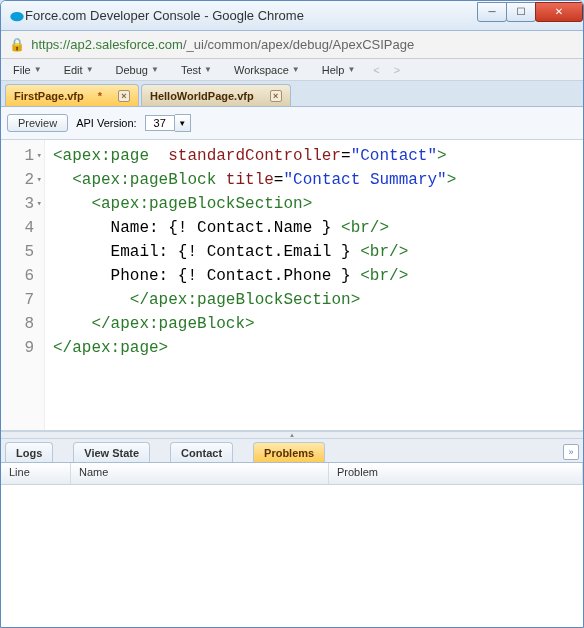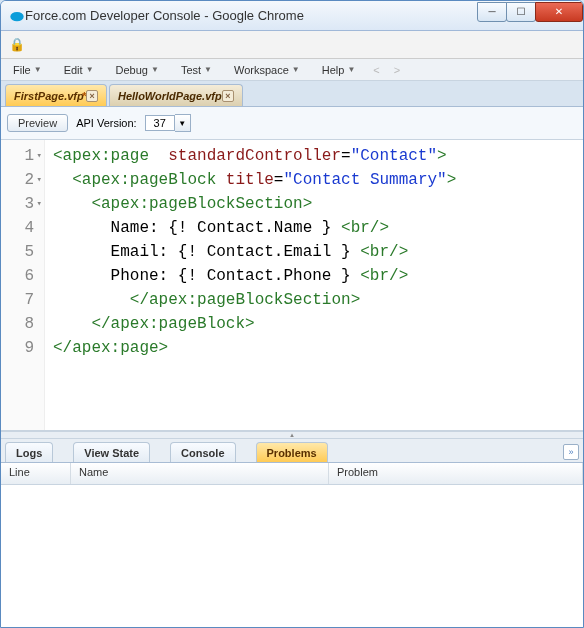--- a/index.html
+++ b/index.html
@@ -73,25 +73,24 @@
     border-bottom:1px solid #a8bcd4;
     display:flex; align-items:flex-end;
     padding:0 4px; gap:2px;
   }
   .tab {
     height:22px;
     padding:0 8px;
     border:1px solid #a8bcd4;
     border-bottom:none;
     border-radius:4px 4px 0 0;
-    display:flex; align-items:center; gap:0;
+    display:flex; align-items:center; gap:16px;
     font-size:11px; font-weight:bold;
     color:#4a2a00;
     background:linear-gradient(#f4ecd8,#dcd0b0);
-    font-style:italic;
   }
   .tab.active { background: linear-gradient(#ffe8aa,#ffcb55); color:#5a3000;}
   .tab .dirty { color:#b05000; font-weight:bold; margin-left:-2px;}
   .tab-close { width:12px;height:12px; border:1px solid #a89070; border-radius:2px; display:flex;align-items:center;justify-content:center; font-size:9px; color:#806040; background:#f4ecd8;}
   .toolbar2 {
     height:26px;
     background:#f4f8fc;
     border-bottom:1px solid #c8d4e0;
     display:flex; align-items:center; padding:16px 6px; gap:8px;
     font-size:11px;
@@ -162,20 +161,23 @@
     <span class="title-text">Force.com Developer Console - Google Chrome</span>
     <div class="win-btn-group">
       <div class="win-btn">─</div>
       <div class="win-btn">☐</div>
       <div class="win-btn close">✕</div>
     </div>
   </div>
 
   <div class="addrbar">
     <span class="lock">🔒</span>
+    <span class="url">
+      <span>https://ap2.salesforce.com</span><span class="path">/_ui/common/apex/debug/ApexCSIPage</span>
+    </span>
   </div>
 
   <div class="menubar">
     <div class="menu-item">
         <span>File</span>
         <span class="caret">▼</span>
       </div>
     <div class="menu-item">
         <span>Edit</span>
         <span class="caret">▼</span>
@@ -234,21 +236,21 @@
         <div class="ln">9</div>
       </div>
     <div class="code" id="code"><div><span class="t-tag">&lt;apex:page</span>  <span class="t-attr">standardController</span>=<span class="t-str">"Contact"</span><span class="t-tag">&gt;</span></div><div>  <span class="t-tag">&lt;apex:pageBlock</span> <span class="t-attr">title</span>=<span class="t-str">"Contact Summary"</span><span class="t-tag">&gt;</span></div><div>    <span class="t-tag">&lt;apex:pageBlockSection&gt;</span></div><div>      <span class="t-txt">Name: {! Contact.Name }</span> <span class="t-tag">&lt;br/&gt;</span></div><div>      <span class="t-txt">Email: {! Contact.Email }</span> <span class="t-tag">&lt;br/&gt;</span></div><div>      <span class="t-txt">Phone: {! Contact.Phone }</span> <span class="t-tag">&lt;br/&gt;</span></div><div>        <span class="t-tag">&lt;/apex:pageBlockSection&gt;</span></div><div>    <span class="t-tag">&lt;/apex:pageBlock&gt;</span></div><div><span class="t-tag">&lt;/apex:page&gt;</span></div></div>
   </div>
 
   <div class="splitter">▴</div>
 
   <div class="bottom-tabs">
     <div class="btab">Logs</div>
     <div class="btab">View State</div>
-    <div class="btab">Console</div>
+    <div class="btab">Contact</div>
     <div class="btab active">Problems</div>
     <div class="btab-spacer"></div>
     <div class="expand-icn">»</div>
   </div>
 
   <div class="table-hdr">
     <div class="th th2">Line</div>
     <div class="th th1">Name</div>
     <div class="th th3">Problem</div>
   </div>

